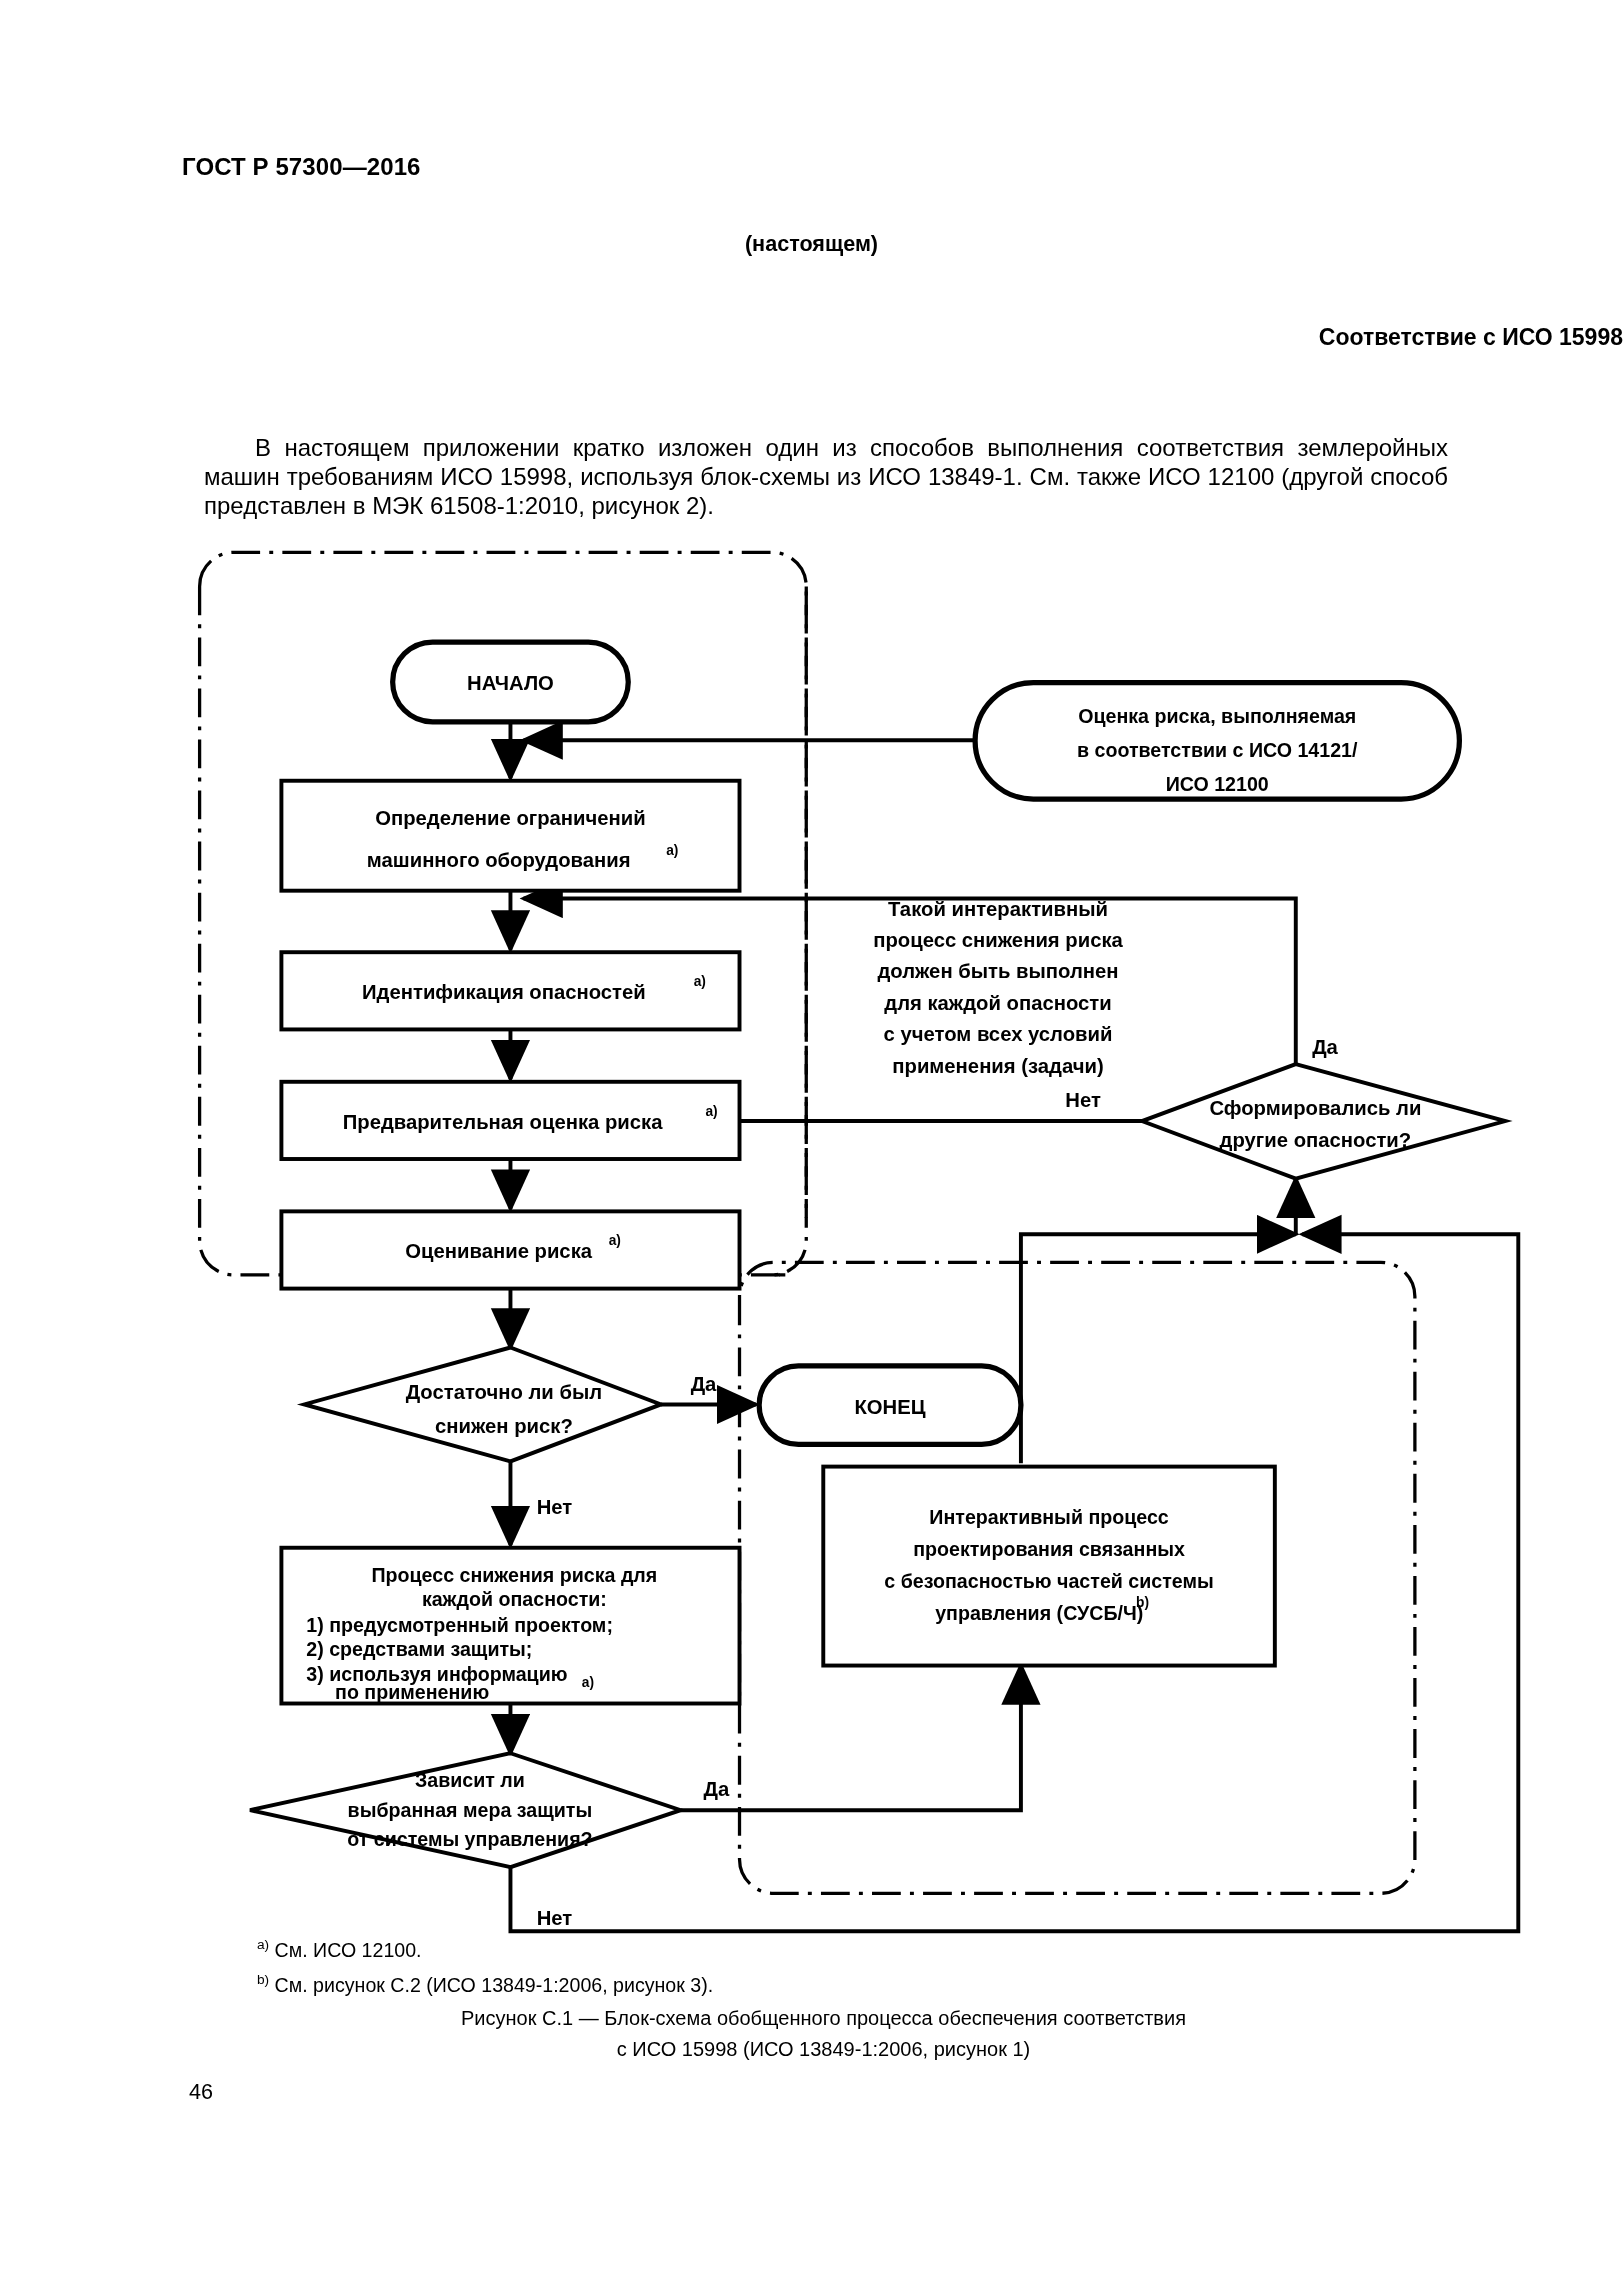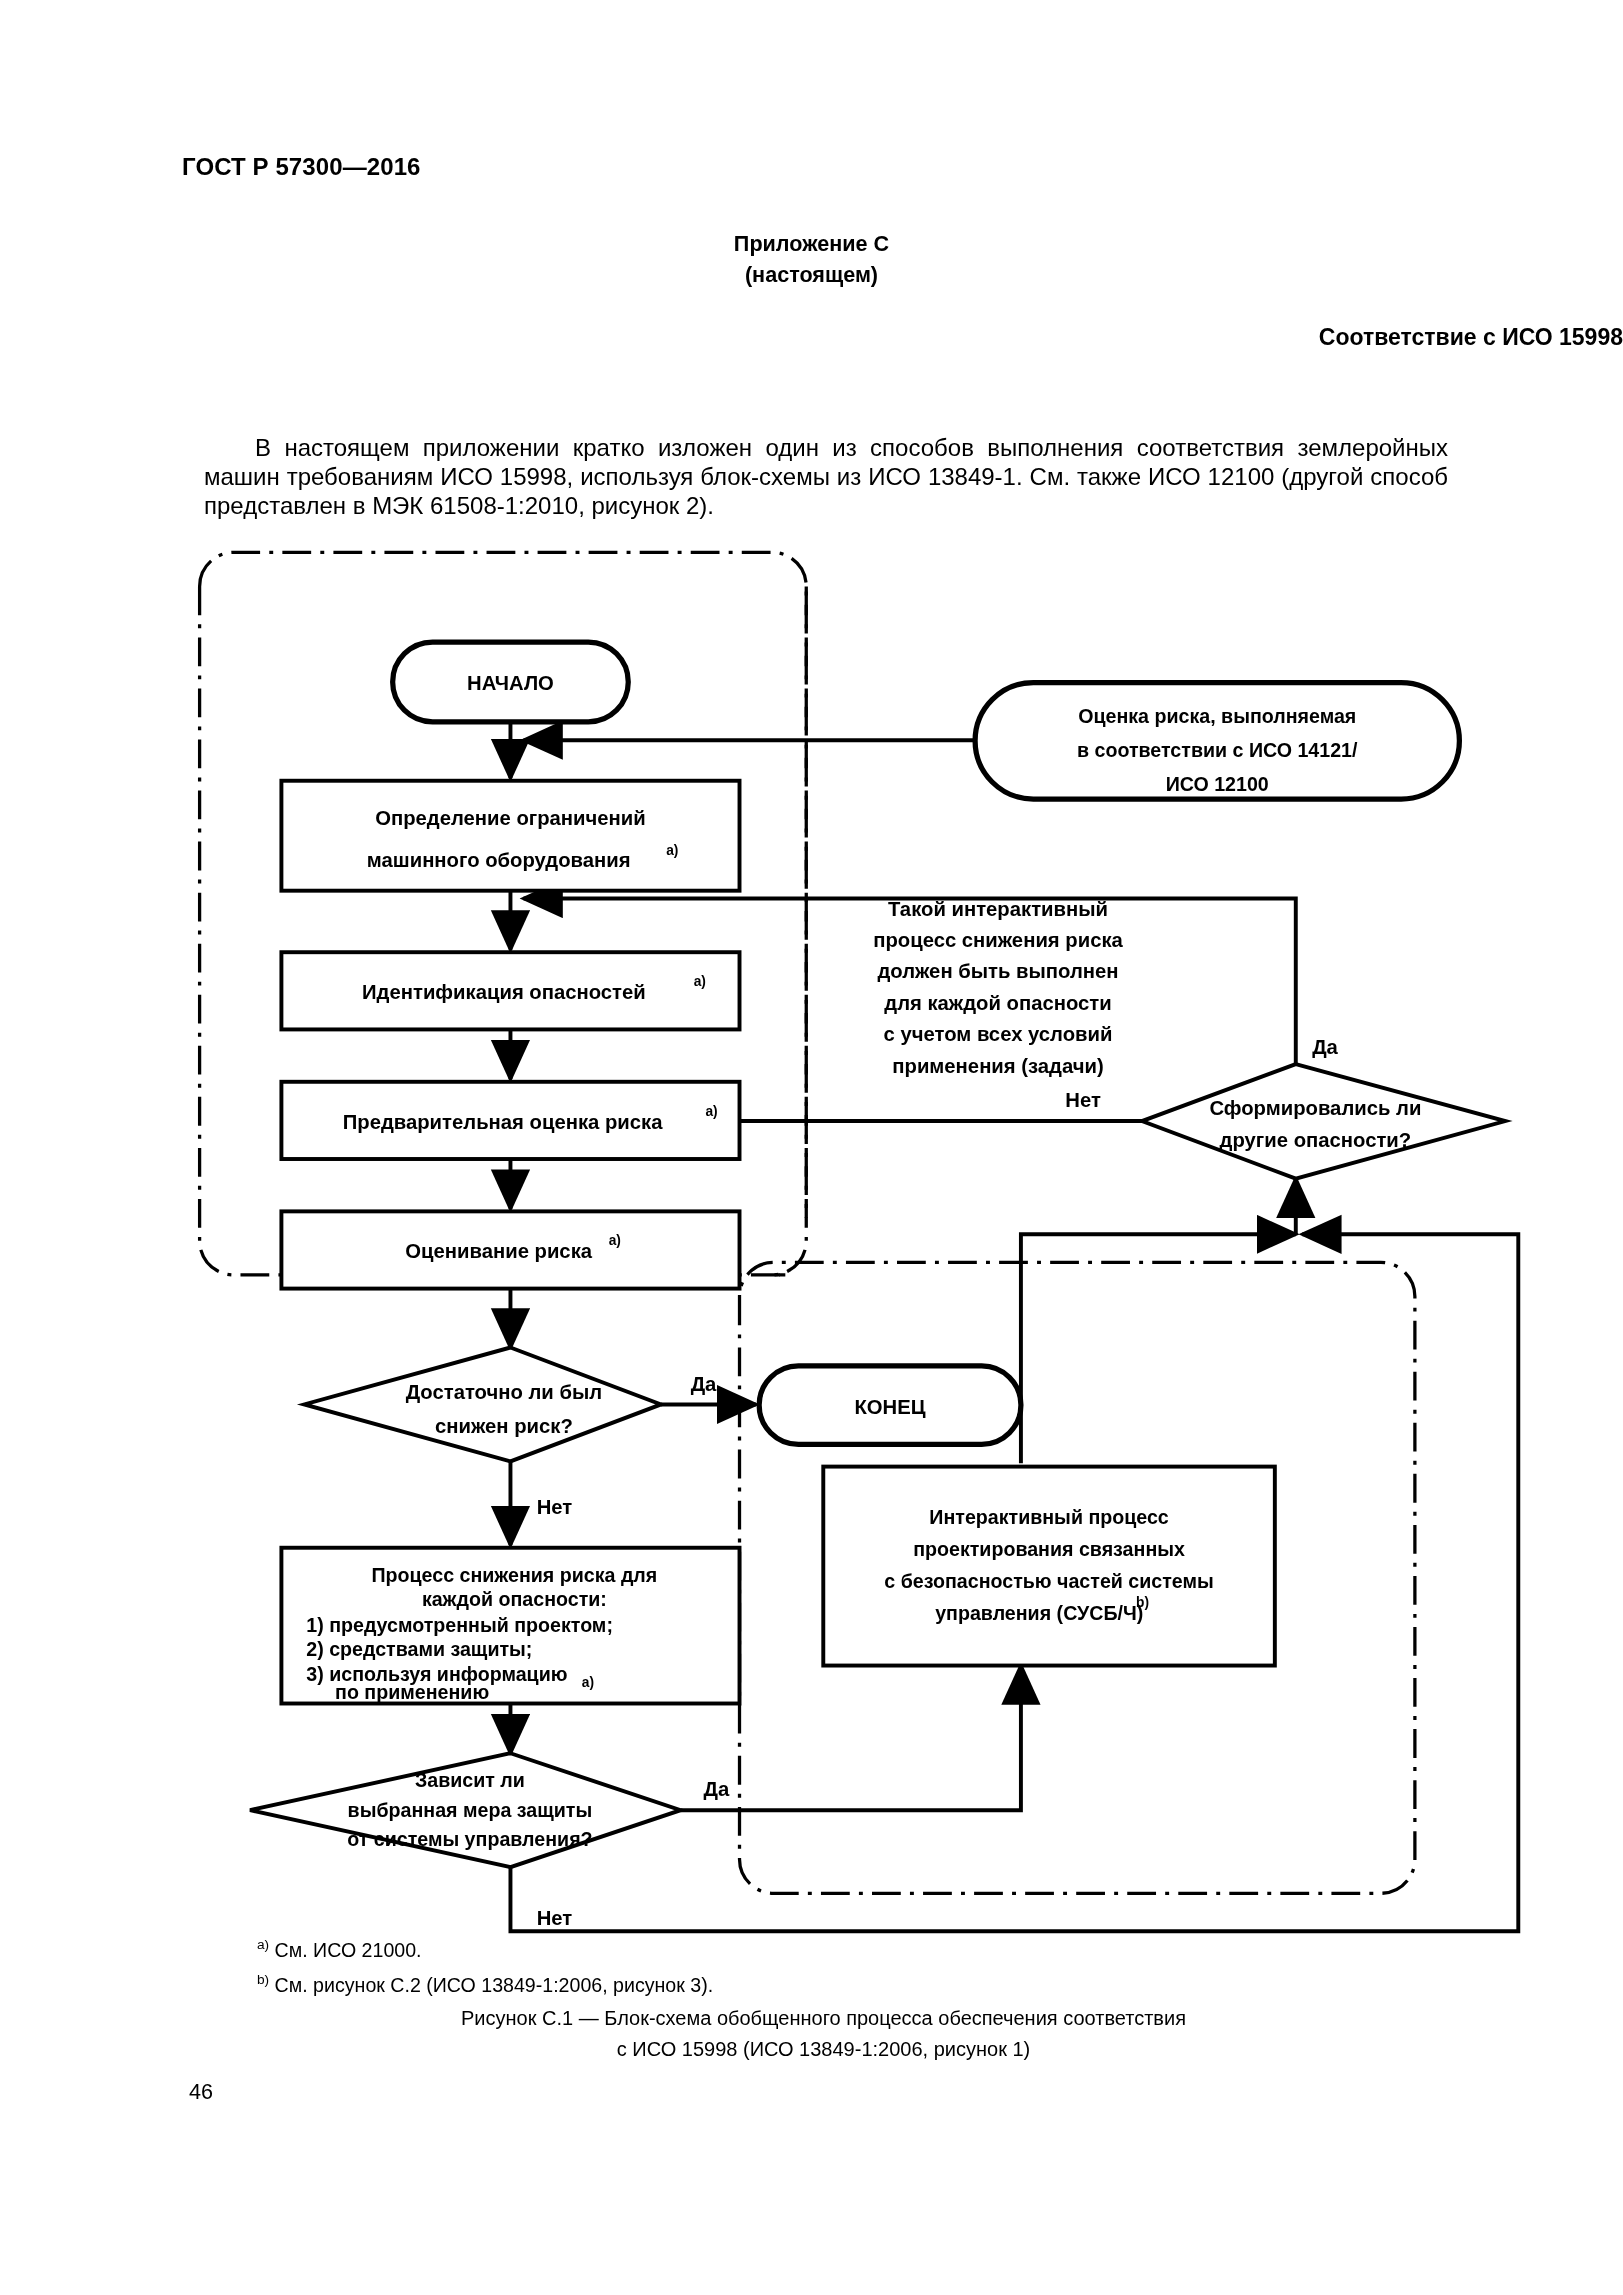--- a/index.html
+++ b/index.html
@@ -72,21 +72,20 @@
   }
 </style>
 </head>
 <body>
 
 <div class="page">
 
   <div id="doc-header">ГОСТ Р 57300—2016</div>
 
   <div id="appendix-block">
-    <div>Приложение С</div>
     <div>(настоящем)</div>
   </div>
 
   <div id="appendix-title">Соответствие с ИСО 15998</div>
 
   <div id="intro"><span class="ind"></span><span>В настоящем приложении кратко изложен один из способов выполнения соответствия землеройных машин требованиям ИСО 15998, используя блок-схемы из ИСО 13849-1. См. также ИСО 12100 (другой способ представлен в МЭК 61508-1:2010, рисунок 2).</span></div>
 
   <svg id="flowchart" viewBox="0 0 2480 2160">
     <defs>
       <marker id="arrow" markerWidth="13" markerHeight="13" refX="10" refY="5" orient="auto" markerUnits="strokeWidth">
@@ -226,21 +225,21 @@
       <text class="nodeTextSmall" x="718" y="1930" text-anchor="middle">Зависит ли</text>
       <text class="nodeTextSmall" x="718" y="1975" text-anchor="middle">выбранная мера защиты</text>
       <text class="nodeTextSmall" x="718" y="2020" text-anchor="middle">от системы управления?</text>
       <text class="edgeLabel" x="1075" y="1944" text-anchor="start">Да</text>
       <text class="edgeLabel" x="820" y="2140" text-anchor="start">Нет</text>
     </g>
 
   </svg>
 
   <div id="footnotes">
-    <div><sup>a)</sup><span> См. ИСО 21000.</span></div>
+    <div><sup>a)</sup><span> См. ИСО 12100.</span></div>
     <div><sup>b)</sup><span> См. рисунок С.2 (ИСО 13849-1:2006, рисунок 3).</span></div>
   </div>
 
   <div id="figure-caption">
     <div>Рисунок С.1 — Блок-схема обобщенного процесса обеспечения соответствия</div>
     <div>с ИСО 15998 (ИСО 13849-1:2006, рисунок 1)</div>
   </div>
 
   <div id="page-number">46</div>
 

